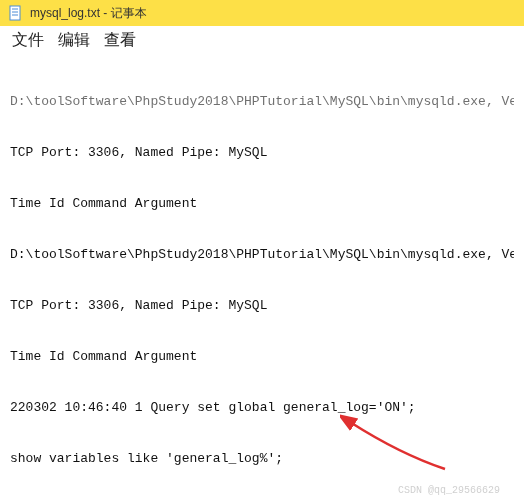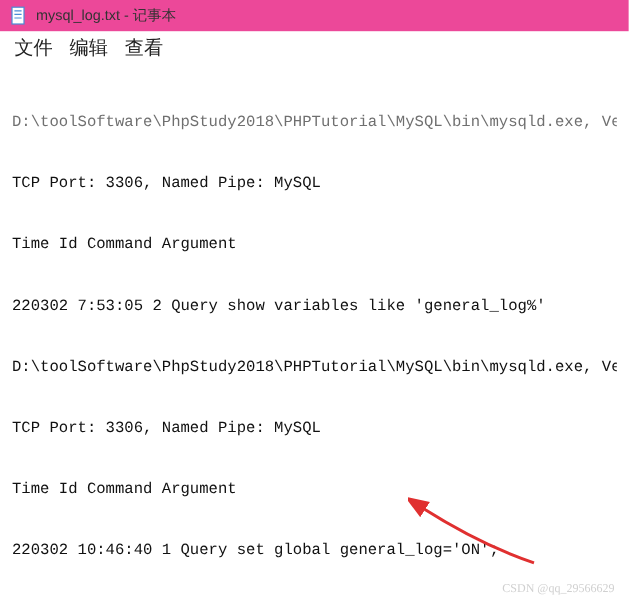--- a/index.html
+++ b/index.html
@@ -9,21 +9,21 @@
       font-family: "Microsoft YaHei", "SimSun", Arial, sans-serif;
       font-size: 13px;
       background: #fff;
       overflow: hidden;
       position: relative;
     }
     .title-bar {
       display: flex;
       align-items: center;
       padding: 4px 8px;
-      background: #ec4899;
+      background: #fde047;
       height: 26px;
     }
     .title-bar .app-icon {
       width: 16px;
       height: 16px;
       margin-right: 6px;
       display: inline-flex;
       align-items: center;
       justify-content: center;
     }
@@ -55,25 +55,25 @@
     }
     .truncated { color: #333; opacity: 0.7; }
     .arrow {
       position: absolute;
       right: 74px;
       bottom: 26px;
       pointer-events: none;
     }
     .watermark {
       position: absolute;
-      right: 12px;
+      right: 24px;
       bottom: 4px;
       font-size: 10px;
       color: #d0d0d0;
-      font-family: Liberation Serif, serif;
+      font-family: Liberation Mono, monospace;
     }
   </style>
 </head>
 <body>
 
 <div class="title-bar">
   <span class="app-icon">
     <svg width="16" height="16" viewBox="0 0 16 16">
       <rect x="2" y="1" width="10" height="14" fill="#fff" stroke="#4a8cd6" stroke-width="1"></rect>
       <line x1="4" y1="4" x2="10" y2="4" stroke="#4a8cd6" stroke-width="1"></line>
@@ -87,21 +87,20 @@
 <div class="menu-bar">
   <span class="menu-item">文件</span>
   <span class="menu-item">编辑</span>
   <span class="menu-item">查看</span>
 </div>
 
 <div class="content">
   <div class="log-line truncated">D:\toolSoftware\PhpStudy2018\PHPTutorial\MySQL\bin\mysqld.exe, Version: 5.5.5</div>
   <div class="log-line">TCP Port: 3306, Named Pipe: MySQL</div>
   <div class="log-line">Time                 Id Command    Argument</div>
-  <div class="log-line">220302  7:53:05       2 Query    show variables like 'general_log%'</div>
   <div class="log-line">D:\toolSoftware\PhpStudy2018\PHPTutorial\MySQL\bin\mysqld.exe, Version: 5.5.5</div>
   <div class="log-line">TCP Port: 3306, Named Pipe: MySQL</div>
   <div class="log-line">Time                 Id Command    Argument</div>
   <div class="log-line">220302 10:46:40       1 Query    set global general_log='ON';</div>
   <div class="log-line">show variables like 'general_log%';</div>
   
   
   
   
   

